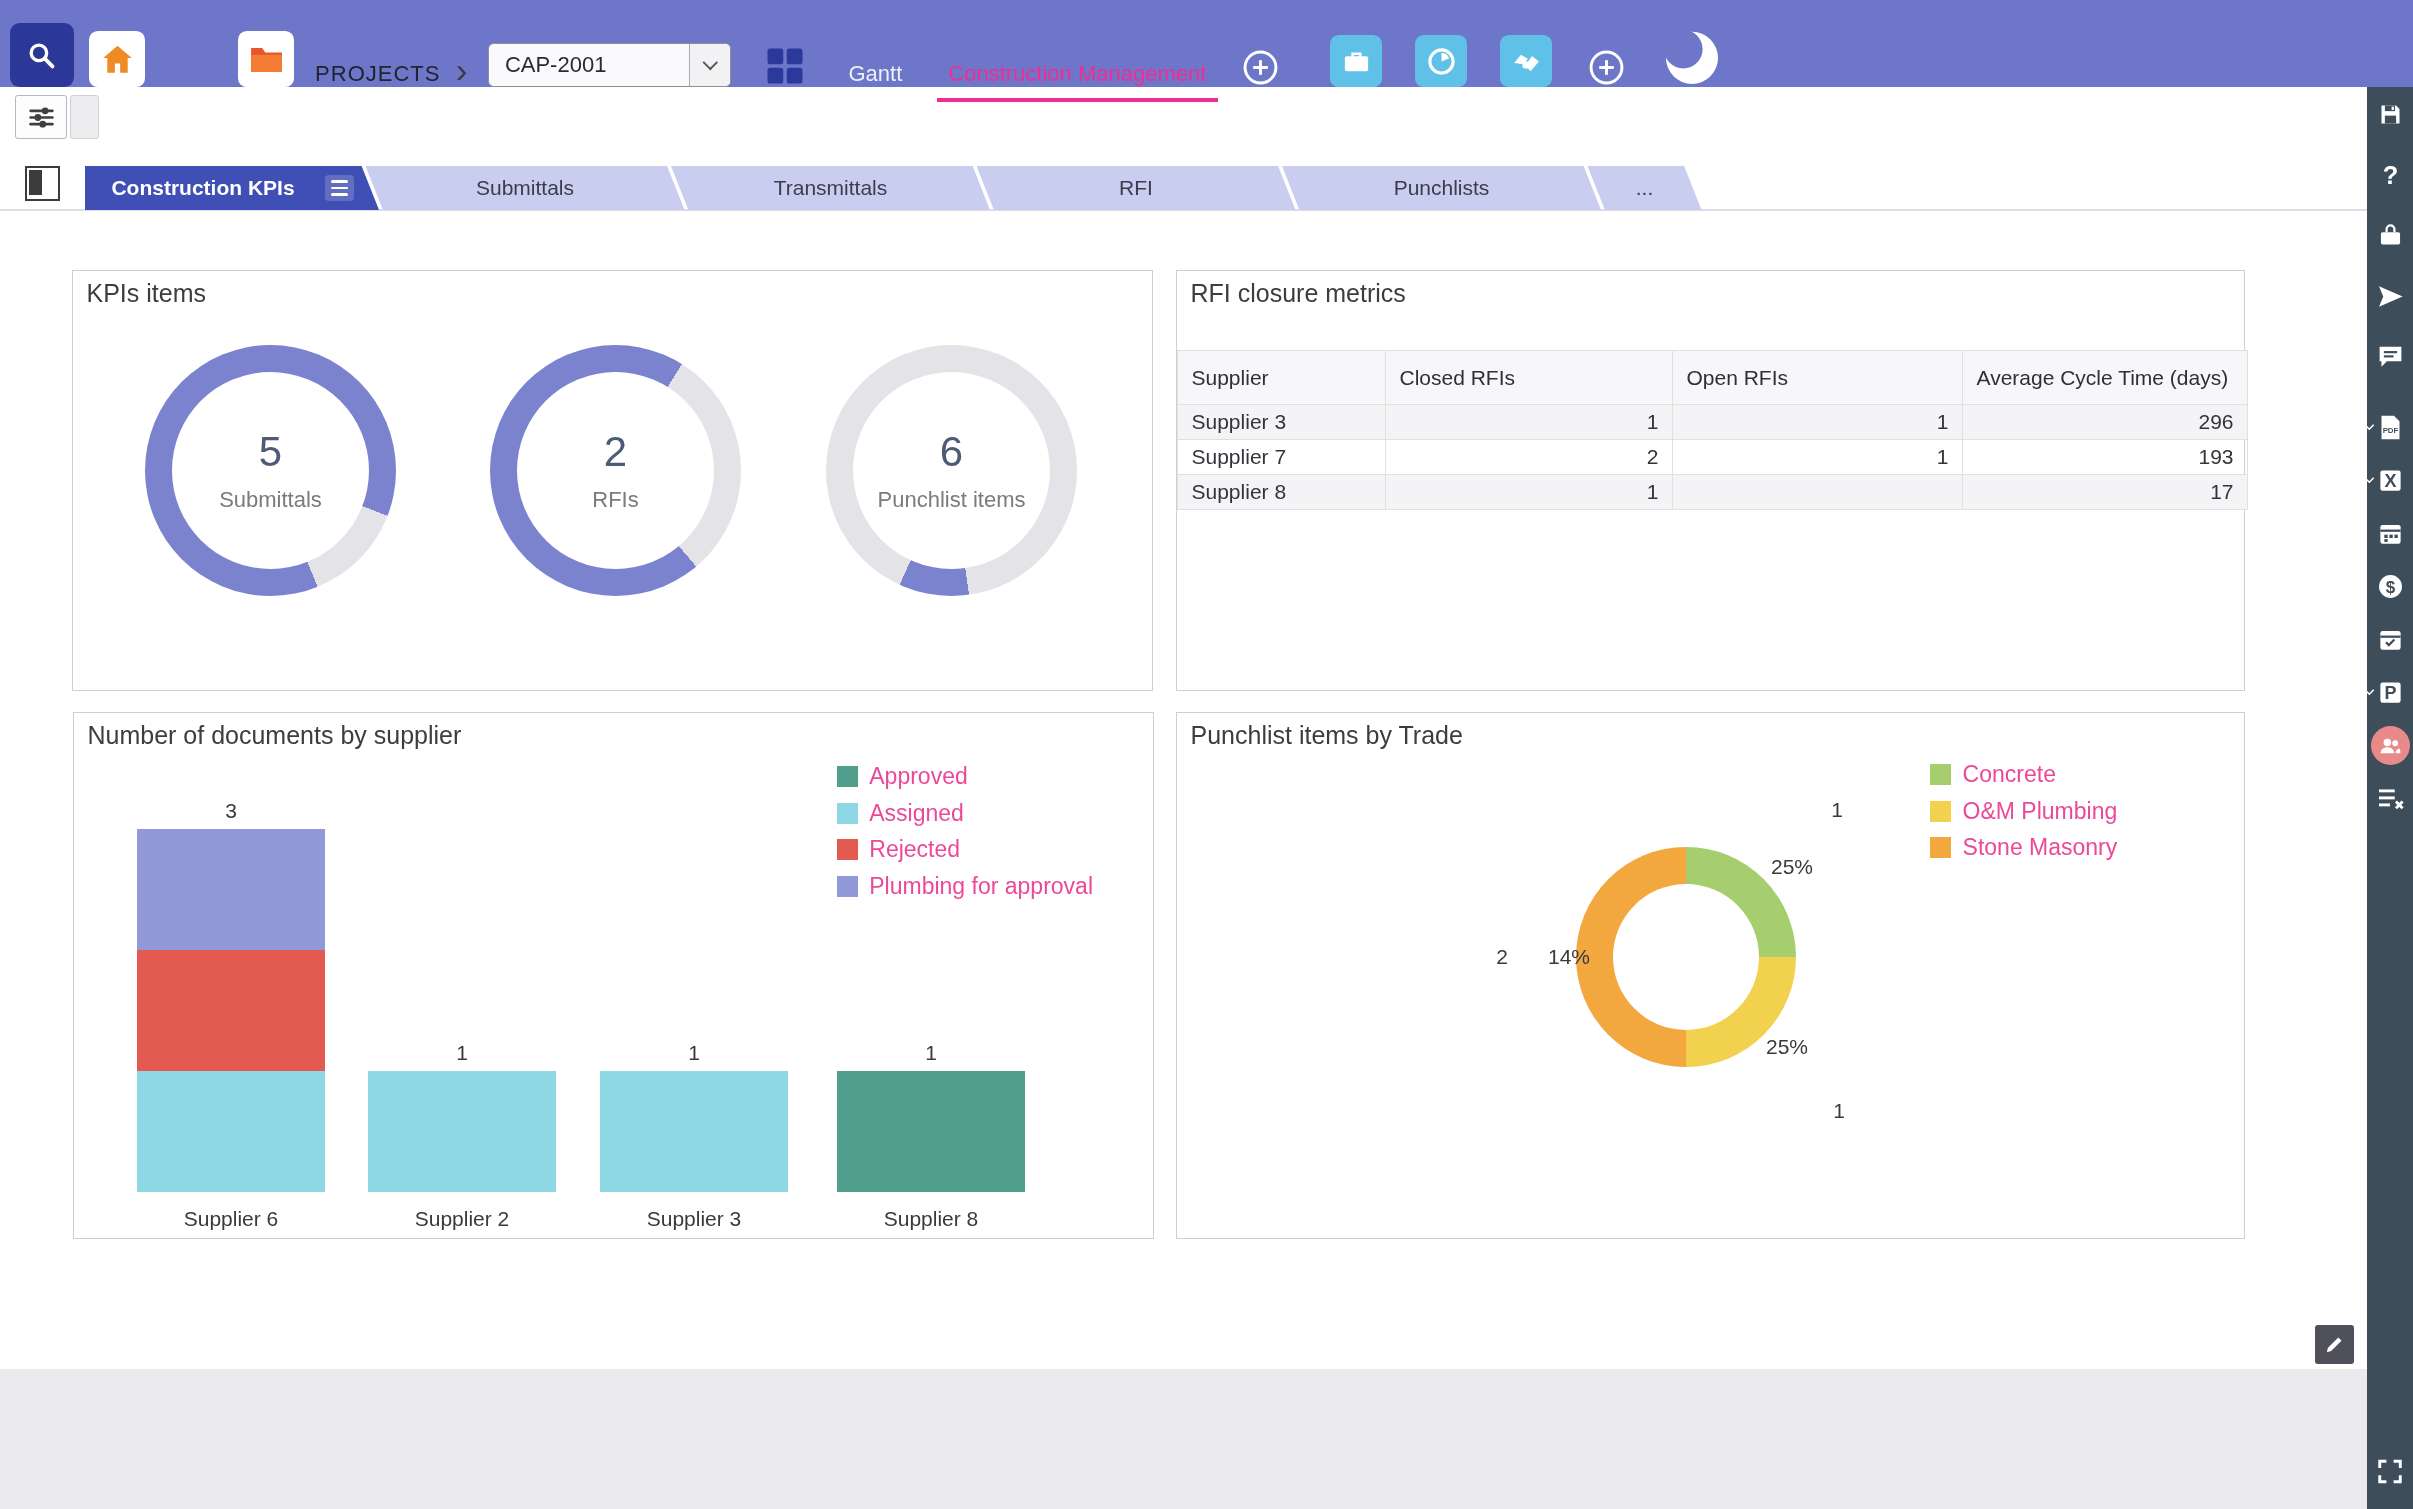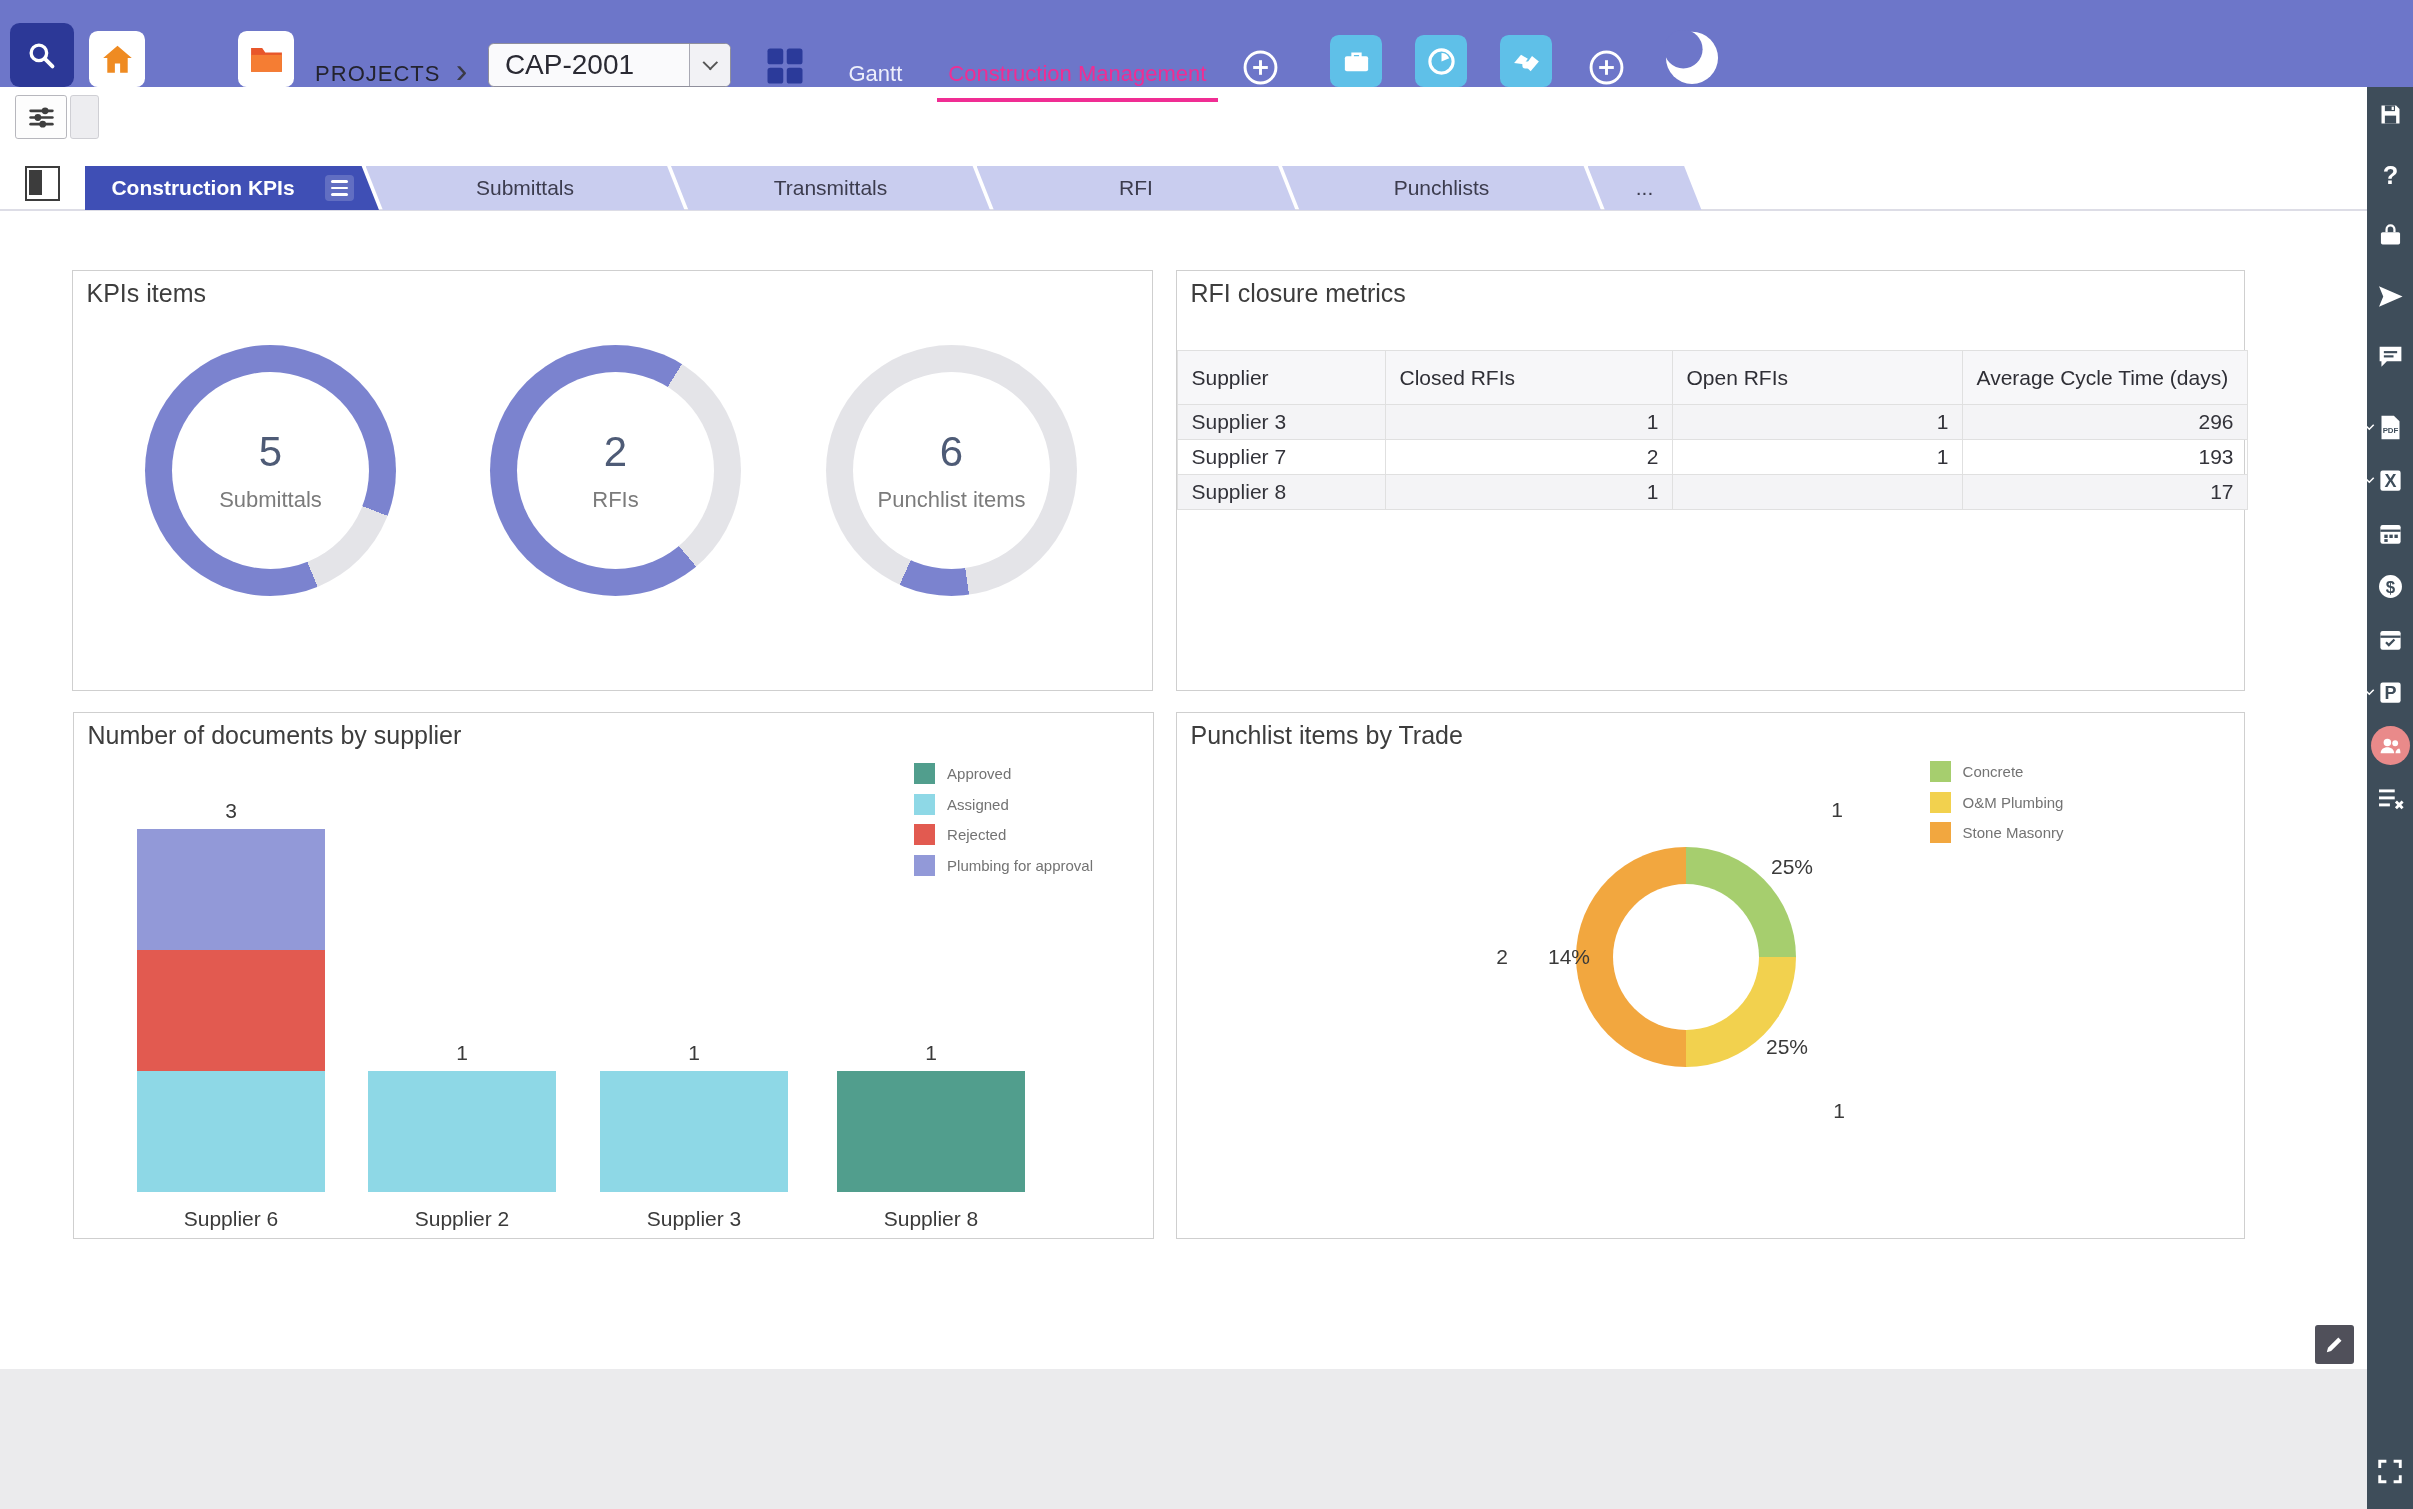--- a/index.html
+++ b/index.html
@@ -9,21 +9,21 @@
 
 
 .topbar{position:absolute;left:0;top:0;width:2414px;height:87px;background:#6d76c9;display:flex;align-items:flex-end;padding:0 9.7px;z-index:10}
 .sq-btn{width:56px;height:56px;border-radius:8.7px;background:#fff;display:flex;align-items:center;justify-content:center;flex:none}
 .search-btn{width:64px;height:64px;background:#2c3897;border-radius:9.7px}
 .home-btn{margin-left:15.4px}
 .folder-btn{margin-left:93px}
 .crumb-label{margin-left:21px;font-size:22px;font-weight:500;letter-spacing:1px;color:#23232e}
 .crumb-sep{margin-left:15.4px;font-size:35px;color:#3a3a46;line-height:1;margin-top:-7.7px}
 .project-select{margin-left:21px;width:243px;height:44px;background:#fafafc;border:1px solid #8f8f9c;border-radius:5.8px;display:flex;align-items:center;overflow:hidden;flex:none}
-.ps-value{flex:1;padding-left:15.4px;font-size:28px;color:#2a2a33}
+.ps-value{flex:1;padding-left:15.4px;font-size:22px;color:#2a2a33}
 .ps-caret{width:41px;height:100%;border-left:1px solid #a9a9b4;display:flex;align-items:center;justify-content:center;background:#f2f2f5}
 .ps-caret i{width:10.6px;height:10.6px;border-right:2.4px solid #555;border-bottom:2.4px solid #555;transform:rotate(45deg);margin-top:-4.8px}
 .grid-ic{margin-left:33px;display:flex;flex:none}
 .nav-tab{margin-left:42px;font-size:22px;color:#edeffb;white-space:nowrap}
 .nav-tab.active-pink{margin-left:46px;color:#f02d93;font-weight:500;position:relative}
 .nav-tab.active-pink::after{content:"";position:absolute;left:-11.6px;right:-11.6px;bottom:-15.4px;height:4.8px;background:#f02d93}
 .plus-ic{margin-left:35px;display:flex;flex:none}
 .blue-btn{width:52px;height:52px;border-radius:8.7px;background:#5fc0e8;display:flex;align-items:center;justify-content:center;flex:none;margin-left:33px}
 .blue-btn.first{margin-left:50px}
 .filter-input{margin-left:auto;width:338px;height:44px;background:#bfc3ee;border:1px solid #9aa0dc;border-radius:4.8px;padding:0 13.5px;font-size:21px;color:#353552;outline:none;flex:none}
@@ -71,21 +71,21 @@
 .metrics th,.metrics td{border:1px solid #e0e0e0;font-size:21px;padding:0 13.5px;font-weight:400;text-align:left;white-space:nowrap;overflow:hidden}
 .metrics thead th{height:54px;background:#f7f7f9;color:#2f2f36}
 .metrics tbody td{height:35px;color:#33333a}
 .metrics tbody tr:nth-child(odd){background:#f4f4f6}
 .metrics td.num{text-align:right}
 
 
 .legend{position:absolute;display:flex;flex-direction:column;gap:9.7px}
 .legend-row{display:flex;align-items:center;gap:11.6px}
 .legend-swatch{width:21px;height:21px;flex:none;background:#ccc}
-.legend-label{font-size:15px;color:#737373;white-space:nowrap}
+.legend-label{font-size:23px;color:#ec4899;white-space:nowrap}
 
 
 .bar-col{position:absolute;bottom:46px;width:188px;display:flex;flex-direction:column;align-items:center;justify-content:flex-end}
 .bar-total{font-size:21px;color:#3a3a3a;margin-bottom:5.8px}
 .bar-stack{width:100%;display:flex;flex-direction:column-reverse}
 .bar-seg{width:100%}
 .bar-cat{position:absolute;bottom:-39px;width:100%;text-align:center;font-size:21px;color:#3a3a3a}
 
 
 .tdonut{position:absolute;left:399px;top:134px;width:220px;height:220px}

